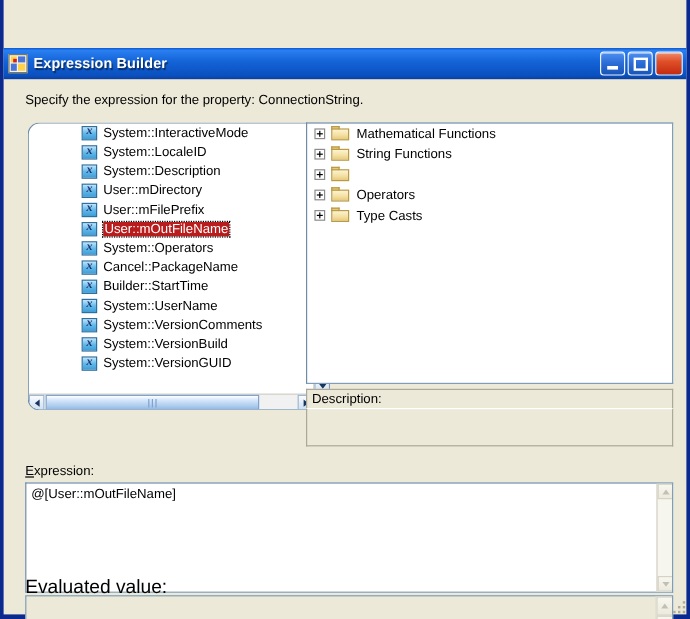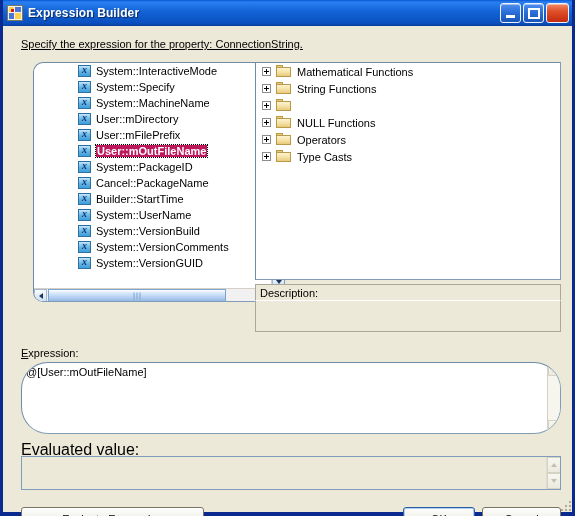--- a/index.html
+++ b/index.html
@@ -25,20 +25,21 @@
 
   
   #titlebar {
     height: 26px; flex: 0 0 26px;
     background: linear-gradient(to bottom,
        #0a5ad4 0%, #2a7ff0 8%, #1464d8 42%,
        #0a50c0 88%, #0b3f9e 100%);
     display: flex; align-items: center;
     padding: 0 3px 0 4px;
     position: relative;
+    margin-top: 40px;
   }
   #title-icon {
     width: 16px; height: 16px; flex: 0 0 16px;
     margin-right: 5px; position: relative;
     background: #f2f2f2;
     border: 1px solid #7a7a5a;
   }
   #title-icon i {
     position: absolute; display: block;
   }
@@ -79,34 +80,34 @@
     left:4px; top:8px; width:14px; height:3px; background:#fff;
   }
   .wbtn.close .x1 { transform: rotate(45deg); }
   .wbtn.close .x2 { transform: rotate(-45deg); }
 
   
   #body { flex: 1 1 auto; position: relative; padding: 0; }
 
   #prompt {
     position: absolute; left: 18px; top: 12px;
-    font-size: 11px; color: #000; white-space: nowrap; text-decoration: underline;
+    font-size: 11px; color: #000; white-space: nowrap;
   }
 
   
   .sunken {
     background: #fff;
     border: 1px solid #7f9db9;
     border-top-color: #6e8ba8;
     border-left-color: #6e8ba8;
   }
 
   
   #varlist {
-    position: absolute; left: 30px; top: 36px;
+    position: absolute; left: 20px; top: 36px;
     width: 252px; height: 240px;
     overflow: hidden;
     border-radius: 10px;
   }
   #varlist-inner {
     position: absolute; left: 0; top: 0; right: 13px; bottom: 0;
     overflow: hidden;
   }
   .varrow {
     height: 16px; display: flex; align-items: center;
@@ -122,24 +123,23 @@
   .varicon::after {
     content: "x";
     position: absolute; left: 0; right: 0; top: -2px;
     text-align: center;
     font-style: italic; font-weight: bold;
     font-size: 10px; color: #1b2f6b;
     font-family: "Liberation Serif", serif;
   }
   .varlabel { font-size: 11px; color: #000; }
   .varrow.selected .varlabel {
-    background: #be185d; color: #fff;
+    background: #b91c1c; color: #fff;
     outline: 1px dotted #000; outline-offset: 0;
     padding: 0 1px;
-    font-weight: bold;
   }
 
   
   .vscroll {
     position: absolute; right: 0; top: 0; bottom: 0;
     width: 13px;
     background: #f1f1f1;
     border-left: 1px solid #d4d0c8;
   }
   .vscroll.withH { bottom: 13px; }
@@ -236,21 +236,21 @@
     height: 32px;
     background: #ece9d8;
     border: 1px solid #aca899;
     border-top-color: #ffffff;
   }
 
   
   #expr-label { position: absolute; left: 18px; top: 321px; font-size: 11px; }
   #expr-box {
     position: absolute; left: 18px; top: 336px;
-    width: 540px; height: 72px; overflow: hidden; border-radius: 27px;
+    width: 540px; height: 92px; overflow: hidden;
   }
   #expr-text {
     position: absolute; left: 4px; top: 3px;
     font-size: 11px; color: #000; white-space: pre;
   }
   .scroll-disabled .sbbtn {
     background: linear-gradient(to bottom, #f7f7f0 0%, #eceade 100%);
     border-color: #d6d3c4;
   }
   .scroll-disabled .arw.u { border-bottom-color: #c3c0b2; }
@@ -333,61 +333,61 @@
     <div id="prompt">Specify the expression for the property: ConnectionString.</div>
 
     <div id="varlist" class="sunken">
       <div id="varlist-inner">
           <div class="varrow">
             <span class="varicon"></span>
             <span class="varlabel">System::InteractiveMode</span>
           </div>
           <div class="varrow">
             <span class="varicon"></span>
-            <span class="varlabel">System::Specify</span>
-          </div>
-          <div class="varrow">
-            <span class="varicon"></span>
-            <span class="varlabel">System::MachineName</span>
+            <span class="varlabel">System::LocaleID</span>
+          </div>
+          <div class="varrow">
+            <span class="varicon"></span>
+            <span class="varlabel">System::Description</span>
           </div>
           <div class="varrow">
             <span class="varicon"></span>
             <span class="varlabel">User::mDirectory</span>
           </div>
           <div class="varrow">
             <span class="varicon"></span>
             <span class="varlabel">User::mFilePrefix</span>
           </div>
           <div class="varrow selected">
             <span class="varicon"></span>
             <span class="varlabel">User::mOutFileName</span>
           </div>
           <div class="varrow">
             <span class="varicon"></span>
-            <span class="varlabel">System::PackageID</span>
+            <span class="varlabel">System::Operators</span>
           </div>
           <div class="varrow">
             <span class="varicon"></span>
             <span class="varlabel">Cancel::PackageName</span>
           </div>
           <div class="varrow">
             <span class="varicon"></span>
             <span class="varlabel">Builder::StartTime</span>
           </div>
           <div class="varrow">
             <span class="varicon"></span>
             <span class="varlabel">System::UserName</span>
           </div>
           <div class="varrow">
             <span class="varicon"></span>
+            <span class="varlabel">System::VersionComments</span>
+          </div>
+          <div class="varrow">
+            <span class="varicon"></span>
             <span class="varlabel">System::VersionBuild</span>
-          </div>
-          <div class="varrow">
-            <span class="varicon"></span>
-            <span class="varlabel">System::VersionComments</span>
           </div>
           <div class="varrow">
             <span class="varicon"></span>
             <span class="varlabel">System::VersionGUID</span>
           </div>
         </div>
 
       <div class="vscroll withH">
         <div class="sbbtn up">
             <span class="arw u"></span>
@@ -444,28 +444,20 @@
             <span class="tab"></span>
             <span class="bd"></span>
           </span>
         </div>
         <div class="treerow">
           <span class="expander"></span>
           <span class="folder">
             <span class="tab"></span>
             <span class="bd"></span>
           </span>
-          <span class="treelabel">NULL Functions</span>
-        </div>
-        <div class="treerow">
-          <span class="expander"></span>
-          <span class="folder">
-            <span class="tab"></span>
-            <span class="bd"></span>
-          </span>
           <span class="treelabel">Operators</span>
         </div>
         <div class="treerow">
           <span class="expander"></span>
           <span class="folder">
             <span class="tab"></span>
             <span class="bd"></span>
           </span>
           <span class="treelabel">Type Casts</span>
         </div>

